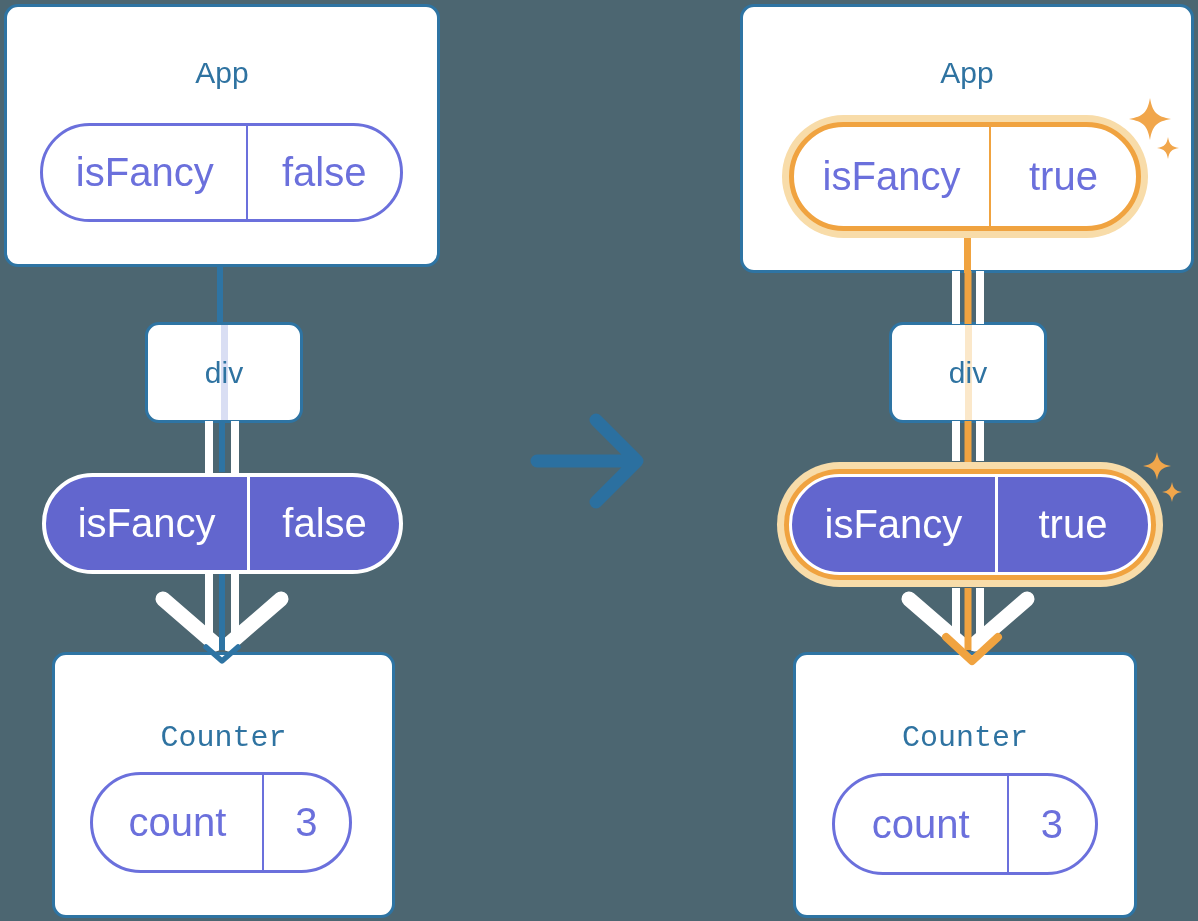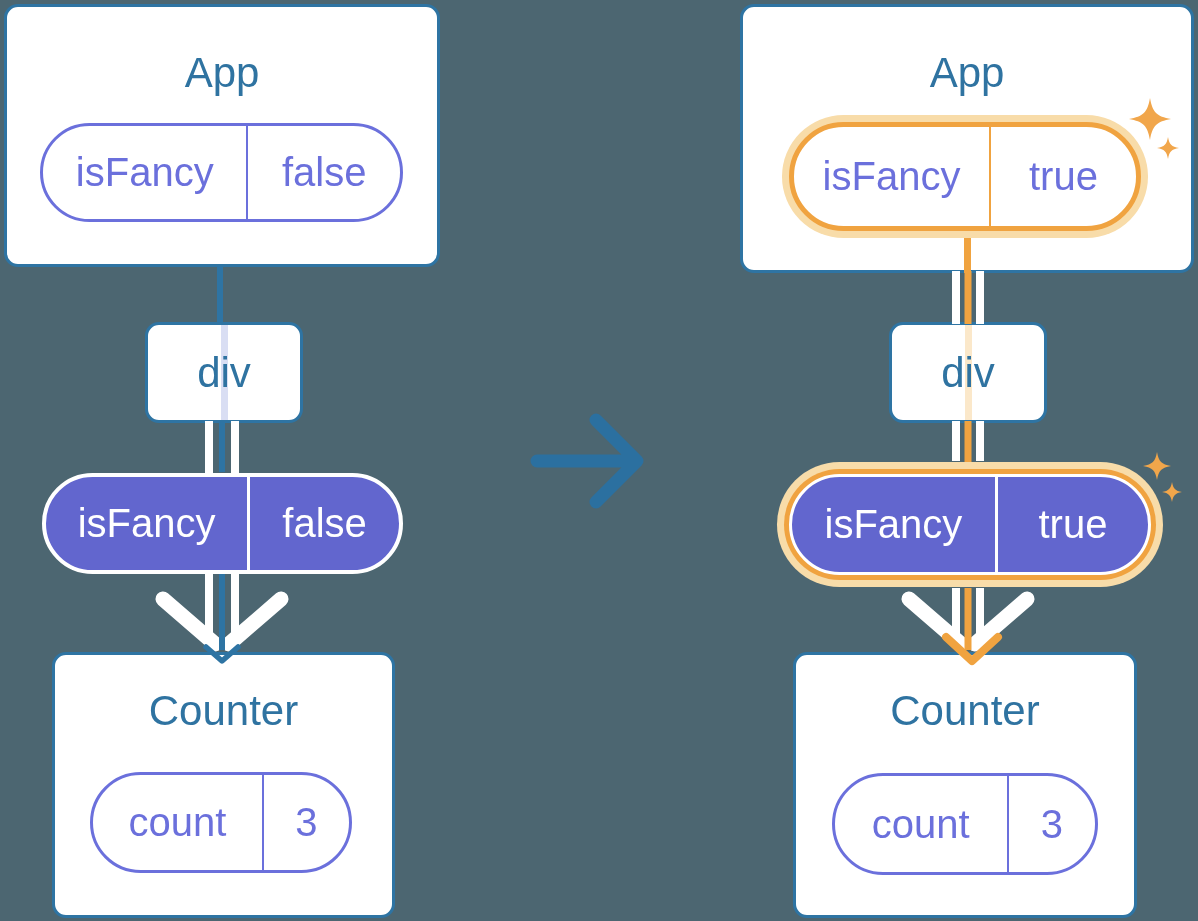--- a/index.html
+++ b/index.html
@@ -6,21 +6,21 @@
     --bg:#4C6671; --edge:#2E74A3; --heading:#2F73A1; --purple:#6B70DC;
     --purple-fill:#6266CE; --orange:#F0A340; --orange-halo:#F8DCA9;
     --orange-pale:#FBE8CA; --lavender:#D9DEF3; --white:#FFFFFF;
   }
   *{margin:0;padding:0;box-sizing:border-box;}
   html,body{width:1198px;height:921px;overflow:hidden;}
   body{background:var(--bg);font-family:"Liberation Sans",sans-serif;}
   .canvas{position:absolute;left:0;top:0;width:1198px;height:921px;background:var(--bg);}
 
   .card{position:absolute;background:var(--white);border:3px solid var(--edge);border-radius:14px;}
-  .heading{color:var(--heading);font-size:42px;font-weight:500;text-align:center;line-height:48px;}
+  .heading{color:var(--heading);font-size:30px;font-weight:500;text-align:center;line-height:48px;}
 
   .pill{position:absolute;display:flex;align-items:stretch;border-radius:999px;overflow:hidden;}
   .pill .cell{display:flex;align-items:center;justify-content:center;font-size:40px;}
 
   
   .pill.outline{background:var(--white);border:3px solid var(--purple);color:var(--purple);}
   .pill.outline .cell + .cell{border-left:2px solid var(--purple);}
 
   
   .pill.solid{background:var(--purple-fill);border:4px solid var(--white);color:var(--white);}
@@ -42,21 +42,21 @@
   .app-left .heading,.app-right .heading{margin-top:42px;}
   .divbox{width:158px;height:101px;display:flex;align-items:center;justify-content:center;}
   .div-left{left:145px;top:322px;}
   .div-right{left:889px;top:322px;}
   .divbox .heading{position:relative;z-index:2;text-align:center;}
   .pass-line{position:absolute;top:0;bottom:0;left:50%;width:7px;margin-left:-3.5px;z-index:1;}
   .pass-line.lav{background:var(--lavender);}
   .pass-line.pale{background:var(--orange-pale);}
   .counter-left{left:52px;top:652px;width:343px;height:266px;}
   .counter-right{left:793px;top:652px;width:344px;height:266px;}
-  .counter-left .heading,.counter-right .heading{margin-top:32px;}
+  .counter-left .heading,.counter-right .heading{margin-top:59px;font-family:Liberation Mono, monospace;}
 
   
   .app-left .pill{left:33px;top:116px;width:363px;height:99px;}
   .app-right .pill{left:46px;top:115px;width:352px;height:109px;}
   .counter-left .pill{left:35px;top:117px;width:262px;height:101px;}
   .counter-right .pill{left:36px;top:118px;width:266px;height:102px;}
   .pill .cell.key{flex:0 0 57%;}
   .pill .cell.val{flex:1;}
   .counter-left .cell.key,.counter-right .cell.key{flex:0 0 66%;}
 

